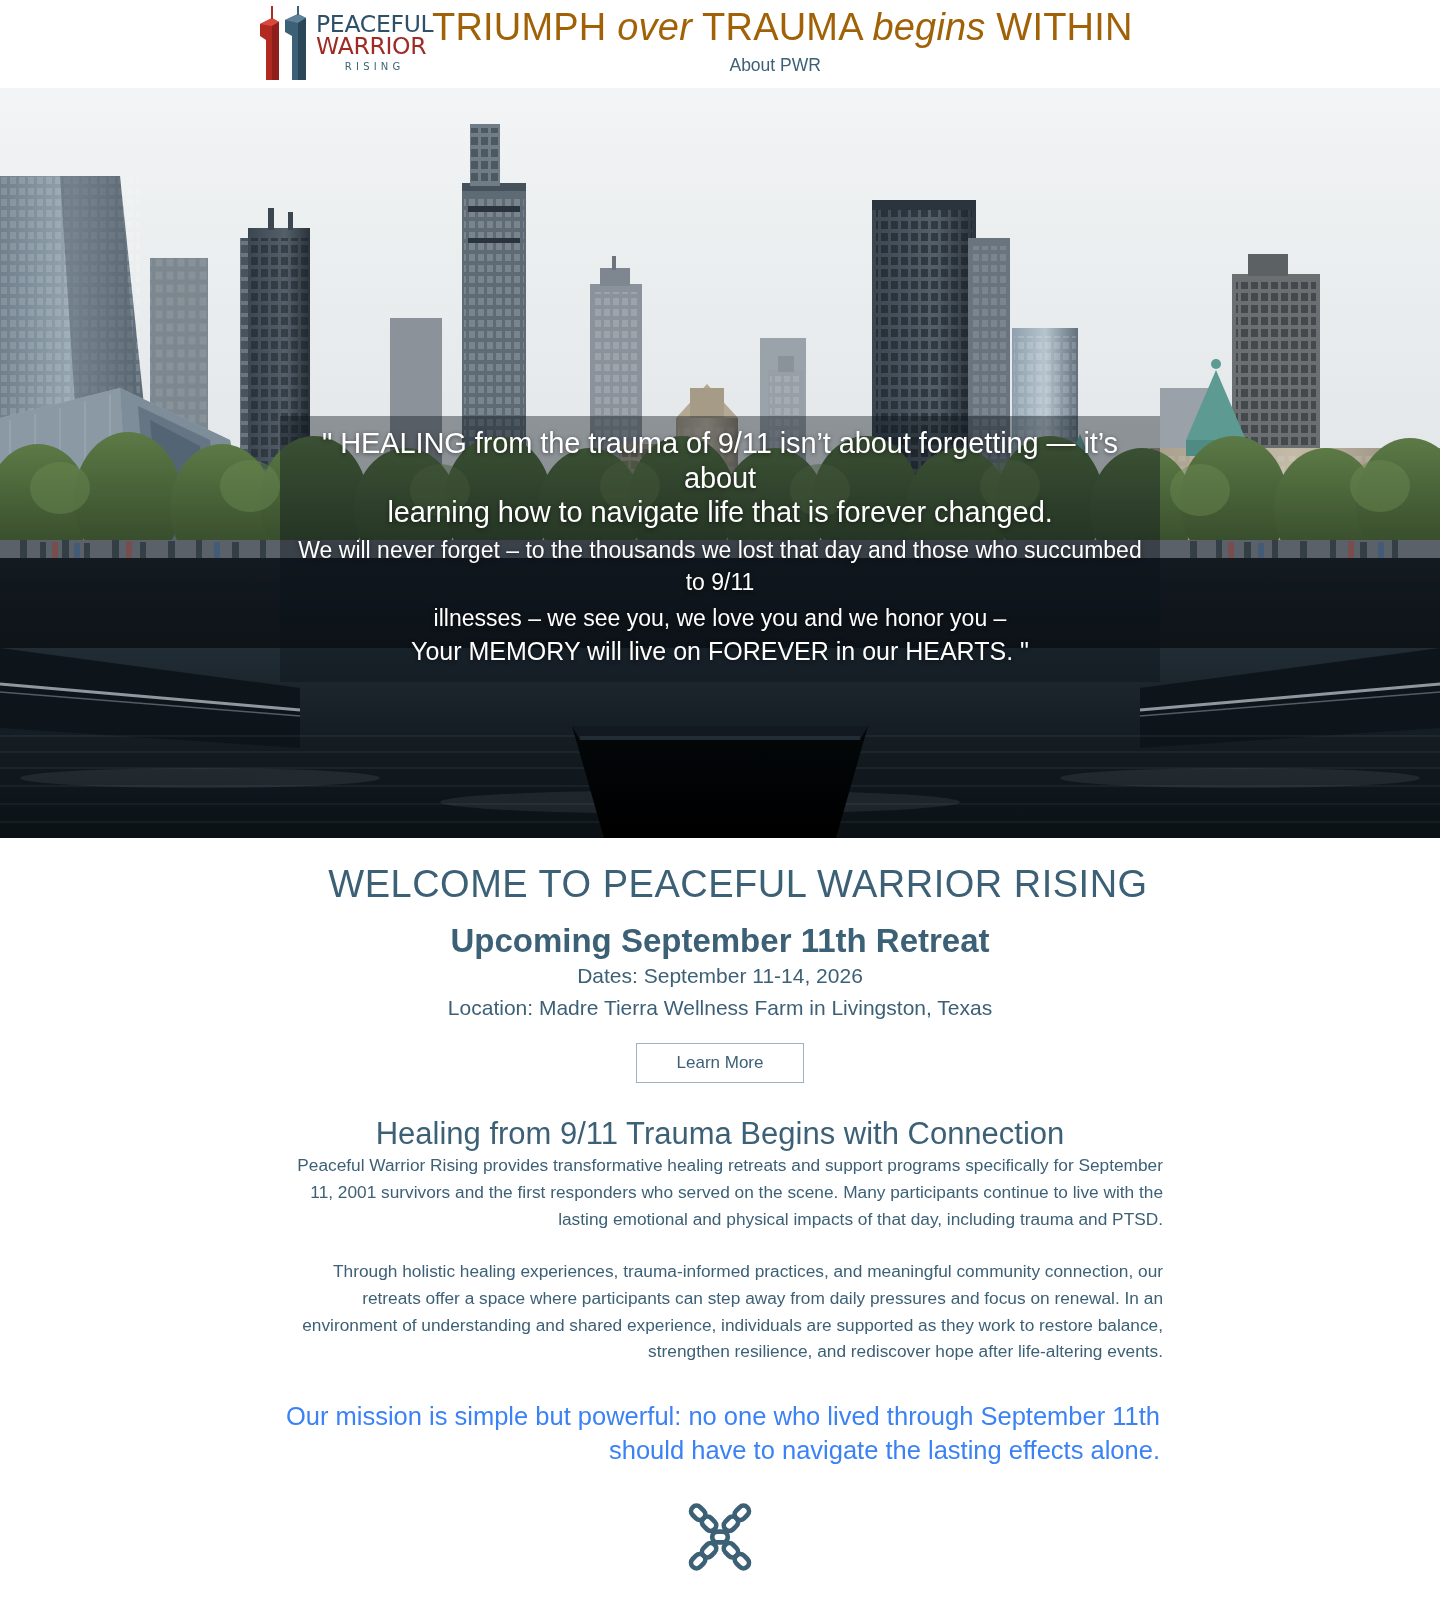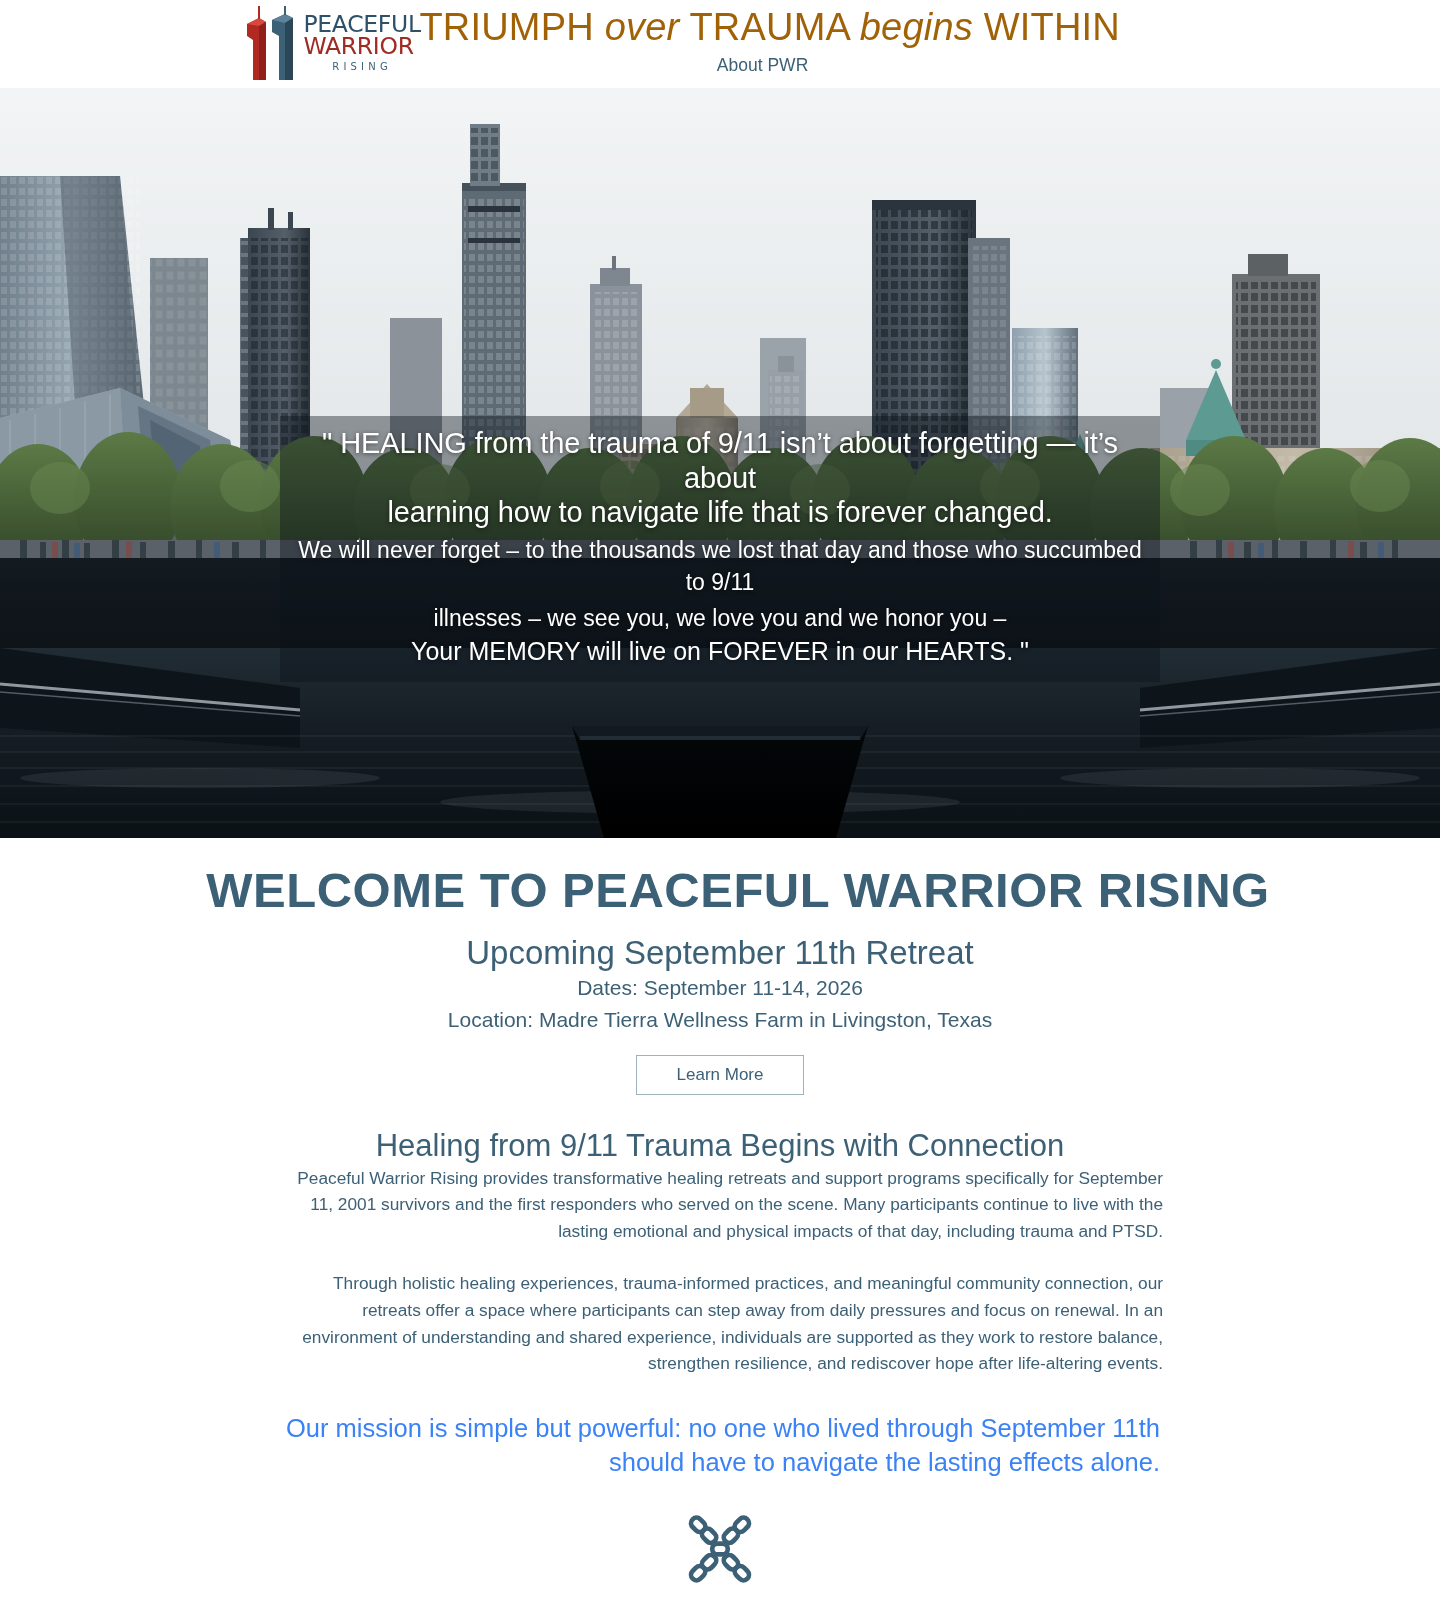--- a/index.html
+++ b/index.html
@@ -15,21 +15,20 @@
 
   
   .site-header {
     width: 1440px;
     height: 88px;
     background: #ffffff;
     display: flex;
     align-items: flex-start;
     padding-left: 252px;
     position: relative;
-    justify-content: flex-end;
   }
 
   .logo-block {
     display: flex;
     align-items: center;
     padding-top: 6px;
     width: 180px;
     flex-shrink: 0;
   }
 
@@ -142,32 +141,32 @@
 
   
   .welcome {
     width: 1440px;
     padding-top: 26px;
     text-align: center;
     background: #ffffff;
   }
 
   .welcome-title {
-    font-size: 49px;
-    color: #3c6076;
-    font-weight: 700;
+    font-size: 38px;
+    color: #3c6076;
+    font-weight: 400;
     letter-spacing: 0.5px;
     line-height: 1.1;
     padding-left: 36px;
   }
 
   .retreat-title {
     font-size: 33px;
     color: #3c6076;
-    font-weight: 400;
+    font-weight: 700;
     margin-top: 16px;
     line-height: 1.15;
   }
 
   .retreat-line {
     font-size: 21px;
     color: #3c6076;
     line-height: 1.55;
     font-weight: 400;
   }

